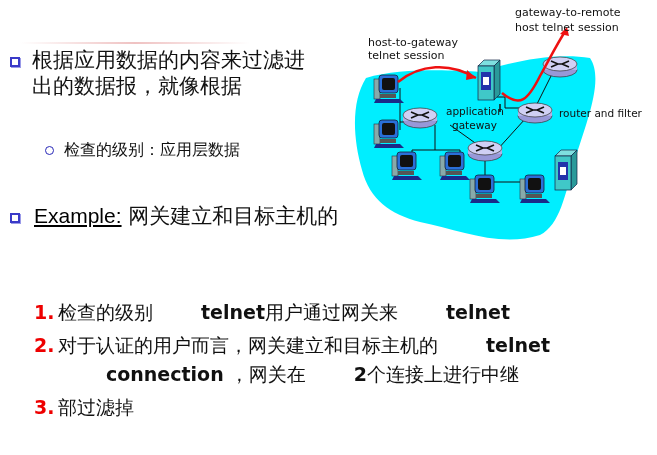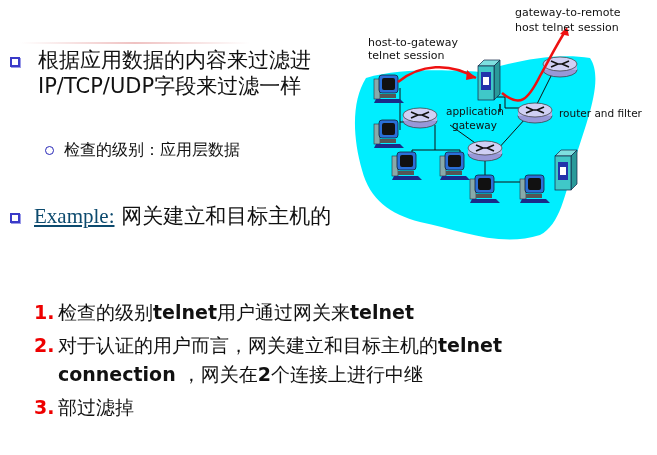--- a/index.html
+++ b/index.html
@@ -5,36 +5,36 @@
   html, body { margin: 0; padding: 0; background: #ffffff; }
   body { width: 657px; height: 455px; position: relative; overflow: hidden;
          font-family: "DejaVu Sans", "Liberation Sans", sans-serif; color: #111; }
   .topline { position: absolute; left: 20px; top: 42px; width: 230px; height: 2px;
              background: linear-gradient(90deg, rgba(200,80,80,0.0), rgba(220,120,120,0.45), rgba(240,200,200,0.0)); }
   .bullet-box { position: absolute; width: 10px; height: 10px; border: 2px solid #3a3ac8;
                 box-sizing: border-box; background: #fff; box-shadow: 1px 1px 0 #9a9ae8; }
   .para { position: absolute; font-size: 21px; line-height: 26px; }
   .sub { position: absolute; font-size: 16px; line-height: 20px; text-align: right; }
   .sub-circle { position: absolute; width: 9px; height: 9px; border: 1.6px solid #2828b8; border-radius: 50%; box-sizing: border-box; }
-  .example { color: #0c4a6e; text-decoration: underline; font-family: Liberation Serif, serif; }
+  .example { color: #000000; text-decoration: underline; font-family: Liberation Sans, sans-serif; }
   .num-list { position: absolute; left: 34px; top: 298px; width: 610px; font-size: 19px; line-height: 29px; }
   .num-item { position: relative; padding-left: 24px; }
   .num { position: absolute; left: 0; color: #ee0000; font-weight: bold; }
-  .latin { font-weight: bold; }
+  .latin { font-weight: bold; padding-left: 48px; }
   svg text { font-family: "DejaVu Sans", sans-serif; }
 </style>
 </head>
 <body>
 
 <div class="topline"></div>
 
 <div class="bullet-box" style="left:10px; top:57px;"></div>
-<div class="para" style="left:38px; top:47px; width:330px;">
+<div class="para" style="left:32px; top:47px; width:330px;">
   <div>根据应用数据的内容来过滤进</div>
-  <div>IP/TCP/UDP字段来过滤一样</div>
+  <div>出的数据报，就像根据</div>
 </div>
 <div class="sub-circle" style="left:45px; top:146px;"></div>
 <div class="sub" style="left:64px; top:140px;">检查的级别：应用层数据</div>
 
 <div class="bullet-box" style="left:10px; top:213px;"></div>
 <div class="para" style="left:34px; top:203px; width:340px;">
   <div>
     <span class="example">Example:</span>
     <span>网关建立和目标主机的</span>
   </div>

